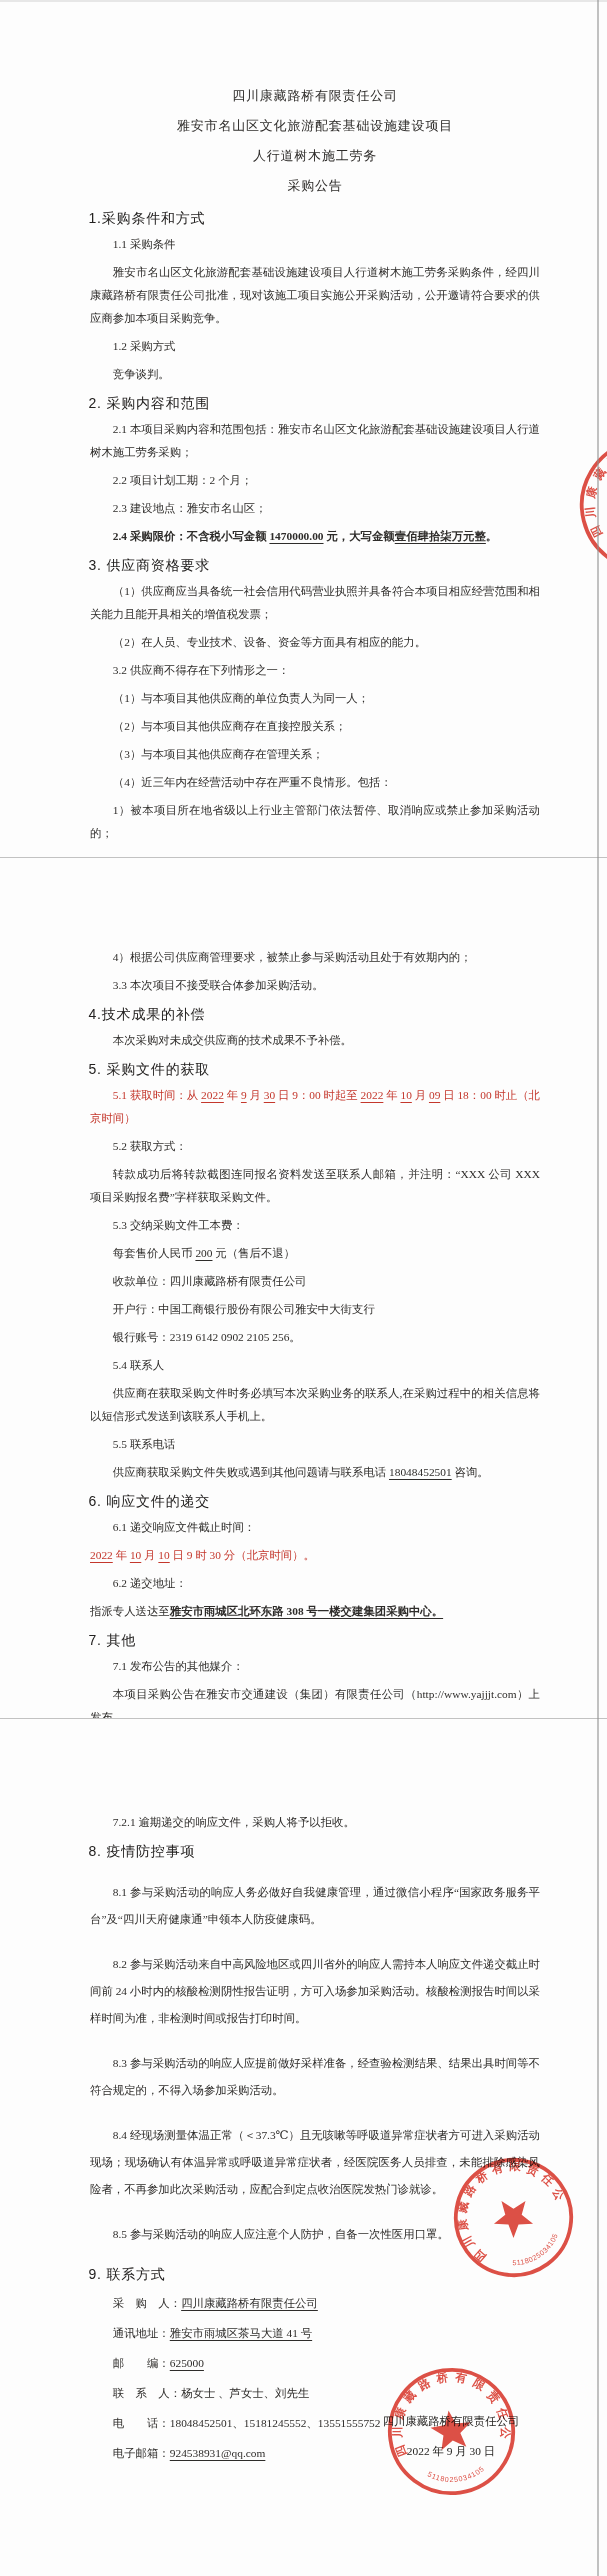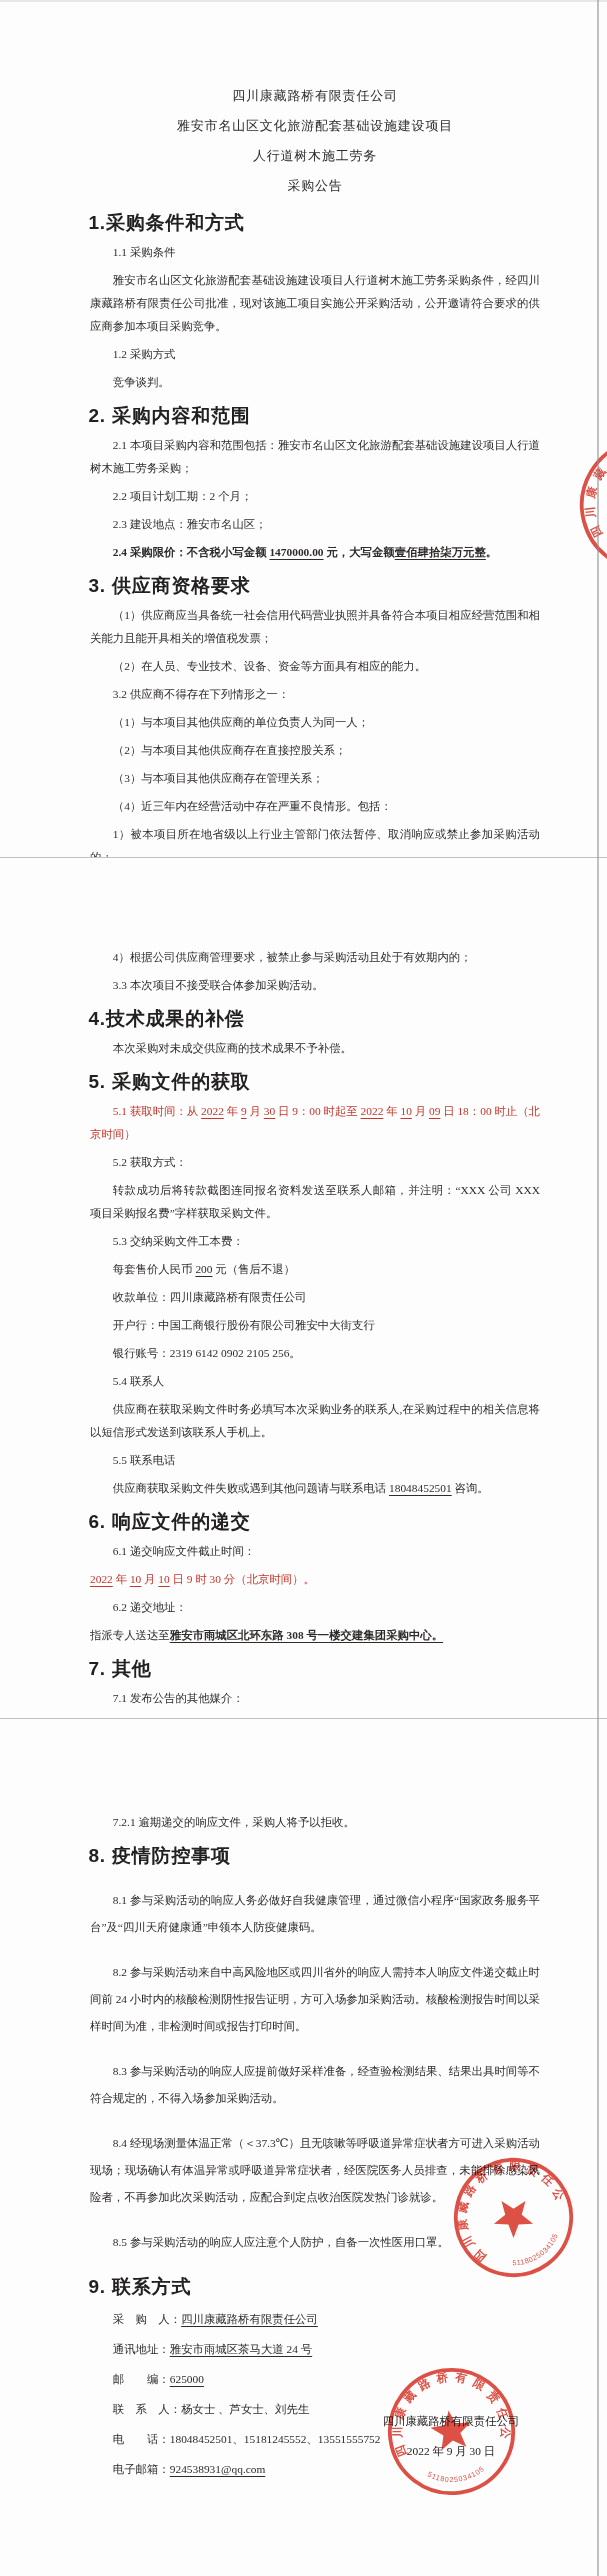--- a/index.html
+++ b/index.html
@@ -5,21 +5,21 @@
   html,body{margin:0;padding:0;background:#ffffff;}
   .doc{position:relative;width:607px;height:2576px;background:#d946ef;overflow:hidden;
        font-family:"Liberation Serif","DejaVu Serif",serif;color:#2e2c2a;}
   .page{position:relative;box-sizing:border-box;overflow:hidden;background:#fdfdfd;
         padding:0 67px 0 90px;}
   .p1{height:858px;border-top:2.3px solid #e7e7e7;border-bottom:1.5px solid #c2c2c2;padding-top:79px;}
   .p2{height:861px;border-bottom:1.5px solid #c2c2c2;padding-top:83px;}
   .p3{height:857px;padding-top:87px;}
   .title{margin:0;height:30px;line-height:30px;text-align:center;font-size:13px;letter-spacing:0.8px;}
   h2.h{margin:9px 0 3.8px -1.5px;font-family:"Liberation Sans","DejaVu Sans",sans-serif;
-       font-weight:bold;font-size:19px;color:#232120;letter-spacing:0.8px;}
+       font-weight:normal;font-size:14px;color:#232120;letter-spacing:0.8px;}
   p.t{margin:5px 0;font-size:11.4px;line-height:23px;text-align:justify;}
   .ind{text-indent:2em;}
   .b{font-weight:bold;}
   .red{color:#c4372c;}
   .u{text-decoration:underline;text-underline-offset:3px;}
   .wide p.t{line-height:27px;margin:18px 0;}
   .contact p.t{line-height:30px;margin:0;}
   .sig{position:absolute;left:326px;top:687px;width:250px;text-align:center;}
   .sig p{margin:0;font-size:11.4px;line-height:30px;color:#262422;}
   .seal{position:absolute;mix-blend-mode:multiply;opacity:.88;}
@@ -120,21 +120,21 @@
       <p class="t ind">8.1 参与采购活动的响应人务必做好自我健康管理，通过微信小程序“国家政务服务平台”及“四川天府健康通”申领本人防疫健康码。</p>
       <p class="t ind">8.2 参与采购活动来自中高风险地区或四川省外的响应人需持本人响应文件递交截止时间前 24 小时内的核酸检测阴性报告证明，方可入场参加采购活动。核酸检测报告时间以采样时间为准，非检测时间或报告打印时间。</p>
       <p class="t ind">8.3 参与采购活动的响应人应提前做好采样准备，经查验检测结果、结果出具时间等不符合规定的，不得入场参加采购活动。</p>
       <p class="t ind">8.4 经现场测量体温正常（＜37.3℃）且无咳嗽等呼吸道异常症状者方可进入采购活动现场；现场确认有体温异常或呼吸道异常症状者，经医院医务人员排查，未能排除感染风险者，不再参加此次采购活动，应配合到定点收治医院发热门诊就诊。</p>
       <p class="t ind">8.5 参与采购活动的响应人应注意个人防护，自备一次性医用口罩。</p>
     </div>
 
     <h2 class="h">9. 联系方式</h2>
     <div class="contact">
       <p class="t ind"><span>采　购　人：</span><span class="u">四川康藏路桥有限责任公司</span></p>
-      <p class="t ind"><span>通讯地址：</span><span class="u">雅安市雨城区茶马大道 24 号</span></p>
+      <p class="t ind"><span>通讯地址：</span><span class="u">雅安市雨城区茶马大道 41 号</span></p>
       <p class="t ind"><span>邮　　编：</span><span class="u">625000</span></p>
       <p class="t ind"><span>联　系　人：</span><span>杨女士 、芦女士、刘先生</span></p>
       <p class="t ind"><span>电　　话：</span><span>18048452501、15181245552、13551555752</span></p>
       <p class="t ind"><span>电子邮箱：</span><span class="u">924538931@qq.com</span></p>
     </div>
 
     <div class="sig">
       <p>四川康藏路桥有限责任公司</p>
       <p>2022 年 9 月 30 日</p>
     </div>

